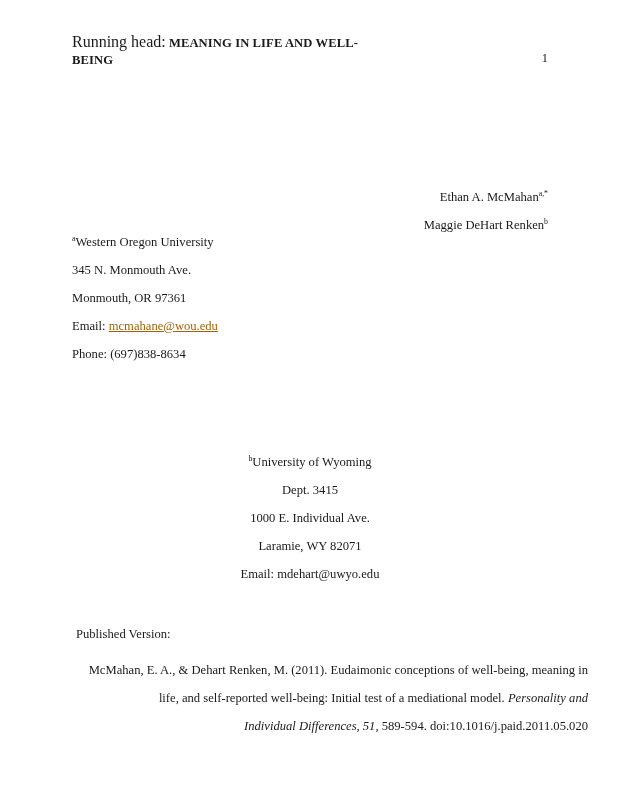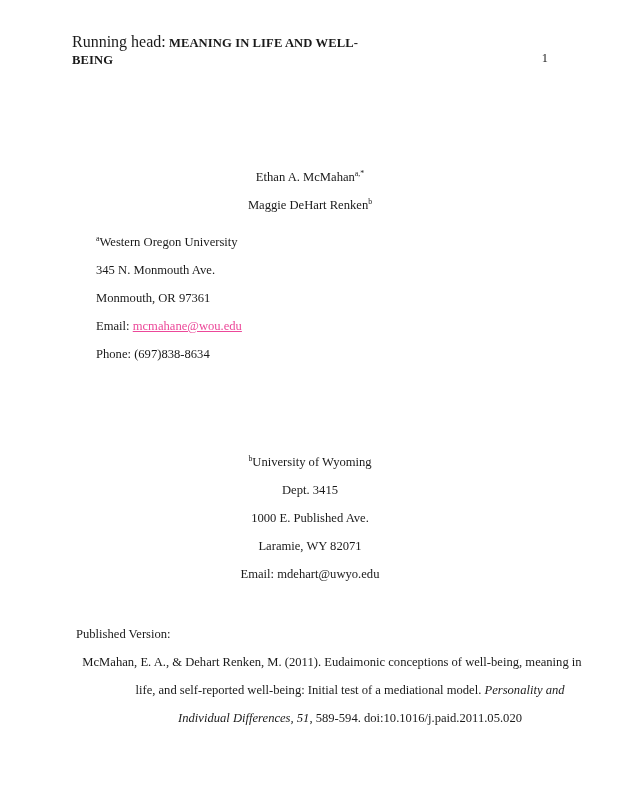--- a/index.html
+++ b/index.html
@@ -61,67 +61,67 @@
     font-size: 12.6px;
     line-height: 28px;
   }
   .title-line { display: block; white-space: nowrap; }
   .title-line-2 { letter-spacing: 0.05px; }
 
   
   .authors-block {
     position: absolute;
     left: 0;
-    top: 163px;
+    top: 183px;
     width: 476px;
-    text-align: center;
+    text-align: right;
     font-size: 12.6px;
     line-height: 28px;
   }
   .author-line { display: block; }
   sup {
     font-size: 0.62em;
     vertical-align: super;
     line-height: 0;
   }
 
   
   .affil-block {
     position: absolute;
     left: 0;
     width: 476px;
     font-size: 12.6px;
     line-height: 28px;
     text-align: left;
   }
-  .affil-a { top: 228px; margin-left: 24px; }
+  .affil-a { top: 228px; }
   .affil-b { top: 448px; text-align: center; }
   .affil-line { display: block; white-space: nowrap; }
 
   a.maillink {
-    color: #ec4899;
+    color: #a16207;
     text-decoration: underline;
   }
 
   
   .pub-block {
     position: absolute;
     left: 4px;
     top: 620px;
     width: 476px;
     font-size: 12.6px;
     line-height: 28px;
   }
   .pub-heading { display: block; }
   .citation {
     display: block;
-    margin-top: 0;
+    margin-top: 8px;
     padding-left: 36px;
     text-indent: -36px;
-    text-align: center;
+    text-align: right;
     width: 476px;
   }
   .citation i { font-style: italic; }
 </style>
 </head>
 <body>
 
 <div class="page">
   <div class="content">
 
@@ -143,21 +143,21 @@
       <span class="affil-line"><sup>a</sup><span>Western Oregon University</span></span>
       <span class="affil-line">345 N. Monmouth Ave.</span>
       <span class="affil-line">Monmouth, OR 97361</span>
       <span class="affil-line"><span>Email:</span> <a class="maillink" href="#">mcmahane@wou.edu</a></span>
       <span class="affil-line">Phone: (697)838-8634</span>
     </div>
 
     <div class="affil-block affil-b">
       <span class="affil-line"><sup>b</sup><span>University of Wyoming</span></span>
       <span class="affil-line">Dept. 3415</span>
-      <span class="affil-line">1000 E. Published Ave.</span>
+      <span class="affil-line">1000 E. Individual Ave.</span>
       <span class="affil-line">Laramie, WY 82071</span>
       <span class="affil-line"><span>Email:</span> <span>mdehart@uwyo.edu</span></span>
     </div>
 
     <div class="pub-block">
       <span class="pub-heading">Published Version:</span>
       <span class="citation"><span>McMahan, E. A., &amp; Dehart Renken, M. (2011). Eudaimonic conceptions of well-being, meaning in life, and self-reported well-being: Initial test of a mediational model. </span><i>Personality and Individual Differences, 51</i><span>, 589-594. doi:10.1016/j.paid.2011.05.020</span></span>
     </div>
 
   </div>

